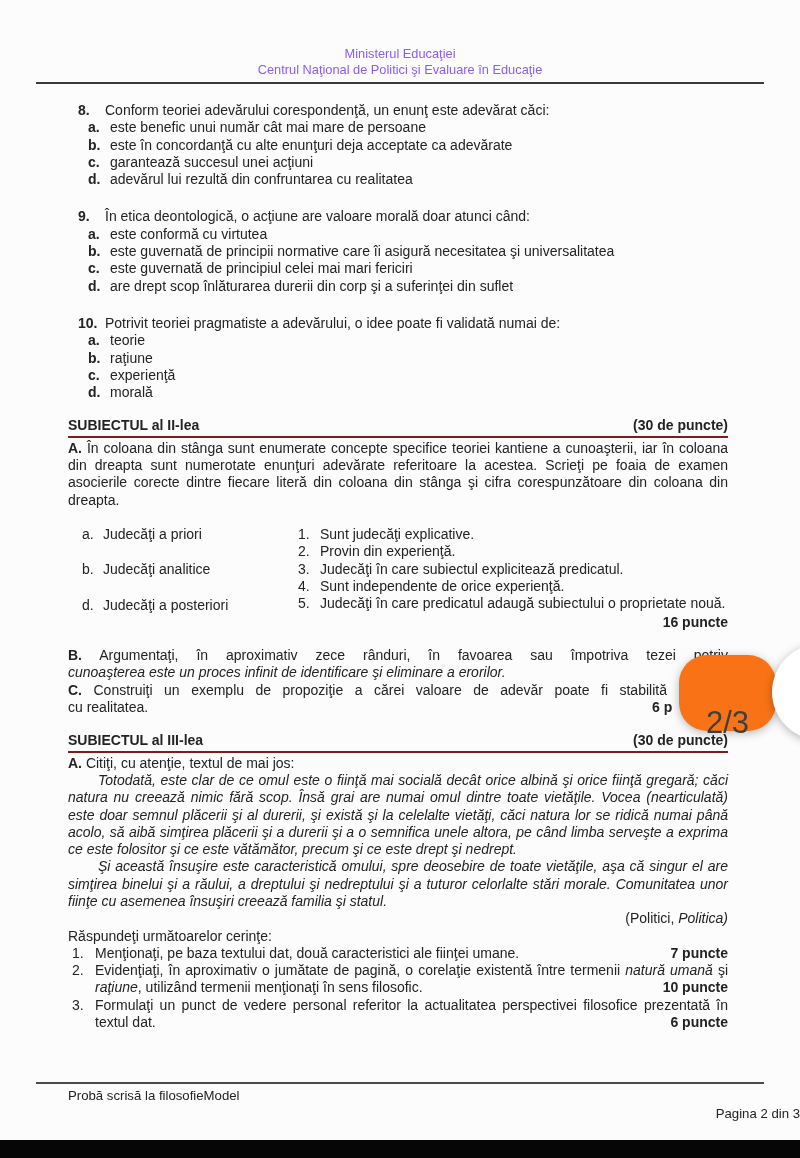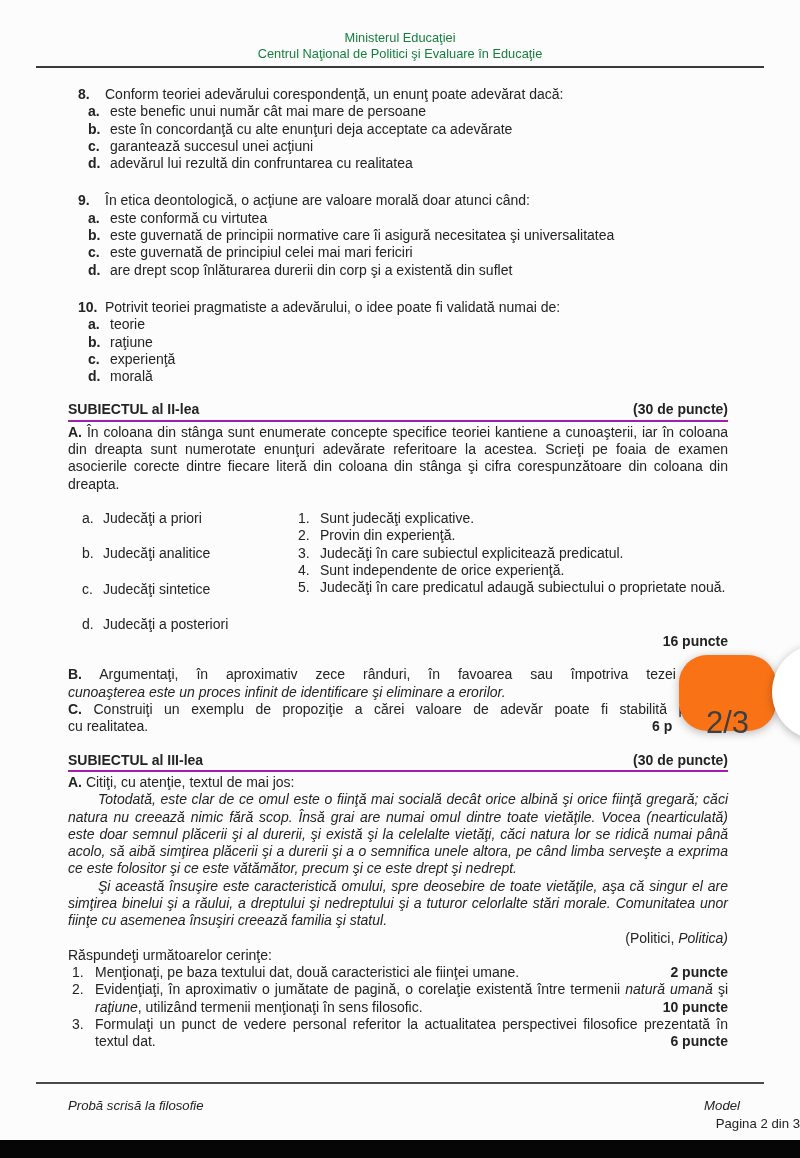--- a/index.html
+++ b/index.html
@@ -1,30 +1,30 @@
 <!DOCTYPE html>
 <html><head>
 <meta charset="utf-8">
 <style>
   html,body{margin:0;padding:0;background:#e9e9e9;}
   .page{position:relative;width:800px;height:1158px;background:#fcfcfc;overflow:hidden;
         font-family:"Liberation Sans",sans-serif;font-size:14px;line-height:17.3px;color:#232323;}
   .content{margin:0 72px 0 68px;}
-  .doc-header{text-align:center;padding-top:30px;font-size:12.8px;line-height:15.5px;color:#15803d;}
+  .doc-header{text-align:center;padding-top:46px;font-size:12.8px;line-height:15.5px;color:#8b5cf6;}
   .header-rule{border:none;border-top:2px solid #3a3a3a;margin:5px 36px 0 36px;}
   .bold{font-weight:700;}
   .it{font-style:italic;}
   
   .question{margin-top:18px;}
   .q-num{display:inline-block;width:27px;margin-left:10px;font-weight:700;}
   .opt{padding-left:42px;white-space:nowrap;}
   .opt-letter{display:inline-block;width:22px;margin-left:-22px;font-weight:700;}
   
   .sec-head{display:flex;justify-content:space-between;font-weight:700;
-            border-bottom:2px solid #a21caf;padding-bottom:1px;}
+            border-bottom:2px solid #7f1d1d;padding-bottom:1px;}
   .mt16{margin-top:16px;} .mt20{margin-top:20px;} .mt2{margin-top:2px;}
   .para{text-align:justify;}
   
   .match{display:flex;margin-top:17px;}
   .m-left{width:230px;padding-left:14px;box-sizing:border-box;}
   .mi{margin-bottom:18px;}
   .mi:last-child{margin-bottom:0;}
   .mi-letter{display:inline-block;width:21px;}
   .m-right{flex:1;}
   .r-item{padding-left:22px;text-indent:-22px;}
@@ -37,21 +37,21 @@
   .cpts{position:absolute;left:584px;top:0;font-weight:700;}
   
   .quote p{margin:0;text-align:justify;font-style:italic;text-indent:30px;}
   .attr{text-align:right;}
   .task{position:relative;padding-left:27px;text-align:justify;}
   .t-num{display:inline-block;width:23px;margin-left:-23px;}
   .t-pts{position:absolute;right:0;bottom:0;font-weight:700;}
   
   .footer{position:absolute;left:0;right:0;top:1082px;}
   .footer-rule{border:none;border-top:2px solid #4a4a4a;margin:0 36px;}
-  .footer-row{display:flex;justify-content:space-between;margin:13px 60px 0 68px;font-size:13.2px;font-style:italic;}
+  .footer-row{display:flex;margin:3px 60px 0 68px;font-size:13.2px;}
   .footer-center{text-align:right;font-size:13.2px;margin-top:1px;}
   .black-bar{position:absolute;bottom:0;left:0;width:100%;height:18px;background:#060606;}
   
   .pill{position:absolute;left:659px;top:655px;width:97px;height:76px;background:#f97316;
         border-radius:28px;box-shadow:0 2px 10px rgba(0,0,0,0.28);display:flex;align-items:flex-end;
         justify-content:center;font-size:31px;color:#3f3f3f;z-index:6;margin-left:20px;}
   .fab{position:absolute;left:772px;top:644px;width:96px;height:96px;border-radius:50%;
        background:#fff;box-shadow:0 2px 10px rgba(0,0,0,0.28);z-index:6;}
 </style>
 </head>
@@ -66,33 +66,33 @@
 
   <div class="doc-header">
     <div>Ministerul Educaţiei</div>
     <div>Centrul Naţional de Politici şi Evaluare în Educaţie</div>
   </div>
   <hr class="header-rule">
 
   <div class="content">
 
     <div class="question">
-      <div><span class="q-num">8.</span><span>Conform teoriei adevărului corespondenţă, un enunţ poate adevărat dacă:</span></div>
+      <div><span class="q-num">8.</span><span>Conform teoriei adevărului corespondenţă, un enunţ este adevărat căci:</span></div>
       <div class="opt"><span class="opt-letter">a.</span><span>este benefic unui număr cât mai mare de persoane</span></div>
       <div class="opt"><span class="opt-letter">b.</span><span>este în concordanţă cu alte enunţuri deja acceptate ca adevărate</span></div>
       <div class="opt"><span class="opt-letter">c.</span><span>garantează succesul unei acţiuni</span></div>
       <div class="opt"><span class="opt-letter">d.</span><span>adevărul lui rezultă din confruntarea cu realitatea</span></div>
     </div>
 
     <div class="question mt20">
       <div><span class="q-num">9.</span><span>În etica deontologică, o acţiune are valoare morală doar atunci când:</span></div>
       <div class="opt"><span class="opt-letter">a.</span><span>este conformă cu virtutea</span></div>
       <div class="opt"><span class="opt-letter">b.</span><span>este guvernată de principii normative care îi asigură necesitatea şi universalitatea</span></div>
       <div class="opt"><span class="opt-letter">c.</span><span>este guvernată de principiul celei mai mari fericiri</span></div>
-      <div class="opt"><span class="opt-letter">d.</span><span>are drept scop înlăturarea durerii din corp şi a existentă din suflet</span></div>
+      <div class="opt"><span class="opt-letter">d.</span><span>are drept scop înlăturarea durerii din corp şi a suferinţei din suflet</span></div>
     </div>
 
     <div class="question mt20">
       <div><span class="q-num">10.</span><span>Potrivit teoriei pragmatiste a adevărului, o idee poate fi validată numai de:</span></div>
       <div class="opt"><span class="opt-letter">a.</span><span>teorie</span></div>
       <div class="opt"><span class="opt-letter">b.</span><span>raţiune</span></div>
       <div class="opt"><span class="opt-letter">c.</span><span>experienţă</span></div>
       <div class="opt"><span class="opt-letter">d.</span><span>morală</span></div>
     </div>
 
@@ -102,21 +102,20 @@
     </div>
     <div class="para mt2">
       <span class="bold">A.</span>
       <span>În coloana din stânga sunt enumerate concepte specifice teoriei kantiene a cunoaşterii, iar în coloana din dreapta sunt numerotate enunţuri adevărate referitoare la acestea. Scrieţi pe foaia de examen asocierile corecte dintre fiecare literă din coloana din stânga şi cifra corespunzătoare din coloana din dreapta.</span>
     </div>
 
     <div class="match">
       <div class="m-left">
         <div class="mi"><span class="mi-letter">a.</span><span>Judecăţi a priori</span></div>
         <div class="mi"><span class="mi-letter">b.</span><span>Judecăţi analitice</span></div>
-        <div class="mi"><span class="mi-letter">c.</span><span>Judecăţi sintetice</span></div>
         <div class="mi"><span class="mi-letter">d.</span><span>Judecăţi a posteriori</span></div>
       </div>
       <div class="m-right">
         <div class="r-item"><span class="r-num">1.</span><span>Sunt judecăţi explicative.</span></div>
         <div class="r-item"><span class="r-num">2.</span><span>Provin din experienţă.</span></div>
         <div class="r-item"><span class="r-num">3.</span><span>Judecăţi în care subiectul explicitează predicatul.</span></div>
         <div class="r-item"><span class="r-num">4.</span><span>Sunt independente de orice experienţă.</span></div>
         <div class="r-item"><span class="r-num">5.</span><span>Judecăţi în care predicatul adaugă subiectului o proprietate nouă.</span></div>
       </div>
     </div>
@@ -146,21 +145,21 @@
       <p>Şi această însuşire este caracteristică omului, spre deosebire de toate vietăţile, aşa că singur el are simţirea binelui şi a răului, a dreptului şi nedreptului şi a tuturor celorlalte stări morale. Comunitatea unor fiinţe cu asemenea însuşiri creează familia şi statul.</p>
     </div>
     <div class="attr">
       <span>(Politici, </span><span class="it">Politica)</span>
     </div>
 
     <div>Răspundeţi următoarelor cerinţe:</div>
 
     <div class="task">
       <span class="t-num">1.</span><span>Menţionaţi, pe baza textului dat, două caracteristici ale fiinţei umane.</span>
-      <span class="t-pts">2 puncte</span>
+      <span class="t-pts">7 puncte</span>
     </div>
     <div class="task">
       <span class="t-num">2.</span><span>Evidenţiaţi, în aproximativ o jumătate de pagină, o corelaţie existentă între termenii </span><span class="it">natură umană</span><span> şi </span><span class="it">raţiune</span><span>, utilizând termenii menţionaţi în sens filosofic.</span>
       <span class="t-pts">10 puncte</span>
     </div>
     <div class="task">
       <span class="t-num">3.</span><span>Formulaţi un punct de vedere personal referitor la actualitatea perspectivei filosofice prezentată în textul dat.</span>
       <span class="t-pts">6 puncte</span>
     </div>
 

